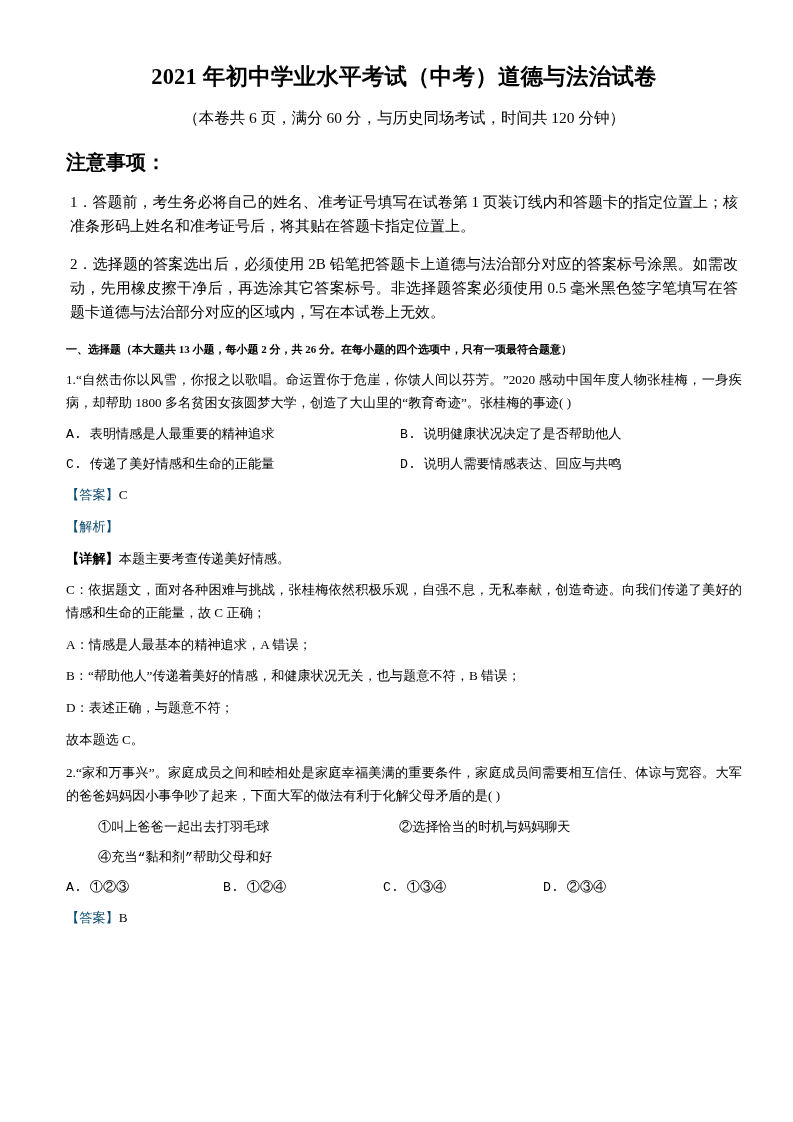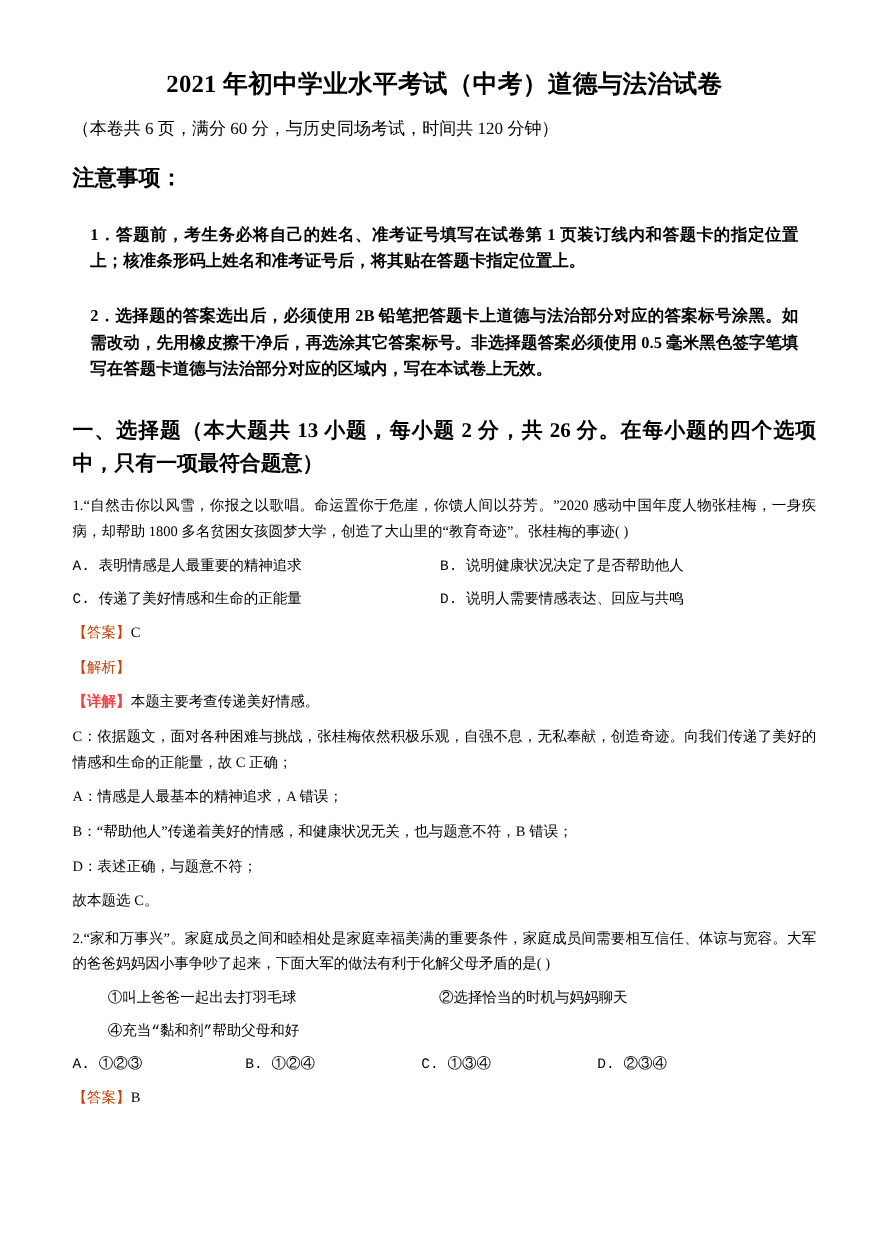--- a/index.html
+++ b/index.html
@@ -37,49 +37,50 @@
     text-align: center;
     font-size: 22.5px;
     font-weight: bold;
     letter-spacing: 0.2px;
     margin: 0;
     padding-top: 62px;
     line-height: 1.3;
     white-space: nowrap;
   }
   .doc-subtitle {
+    text-align: center;
     font-size: 15.5px;
     font-weight: normal;
     margin: 0;
     padding-top: 17px;
     line-height: 1.35;
     white-space: nowrap;
   }
 
   
   .notice-heading {
     font-size: 20px;
     font-weight: bold;
     margin: 0;
     padding-top: 18px;
     line-height: 1.5;
   }
   .notice-item {
     font-size: 15px;
-    font-weight: bold;
-    margin: 16px;
+    font-weight: normal;
+    margin: 4px;
     padding-top: 9px;
     line-height: 1.62;
     text-align: justify;
     text-justify: inter-ideograph;
   }
 
   
   .section-heading {
-    font-size: 19px;
+    font-size: 11px;
     font-weight: bold;
     margin: 0;
     padding-top: 12px;
     line-height: 1.62;
     text-align: justify;
     text-justify: inter-ideograph;
   }
 
   
   .question {
@@ -119,24 +120,24 @@
   
   .anno {
     font-size: 13.2px;
     line-height: 1.72;
     margin: 0;
     padding-top: 9px;
     text-align: justify;
     text-justify: inter-ideograph;
   }
   .anno-label {
-    color: #c2410c;
+    color: #0c4a6e;
   }
   .anno-label-dark {
-    color: #ef4444;
+    color: #000000;
     font-weight: bold;
   }
   .anno-body {
     color: #000000;
   }
   .expl {
     font-size: 13.2px;
     line-height: 1.72;
     margin: 0;
     padding-top: 9px;

